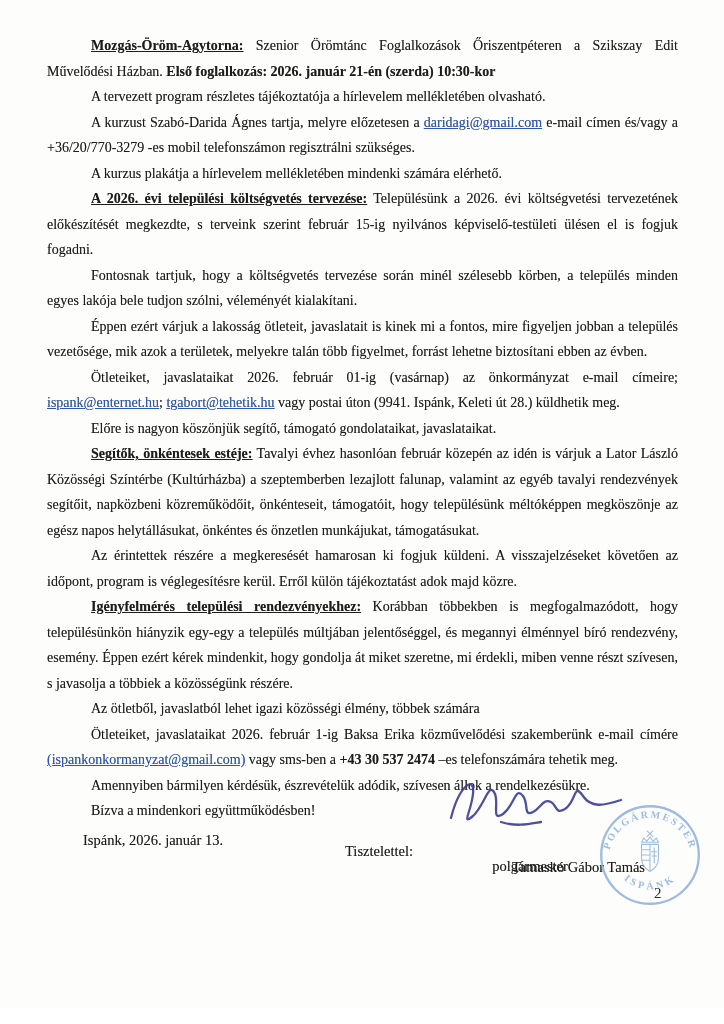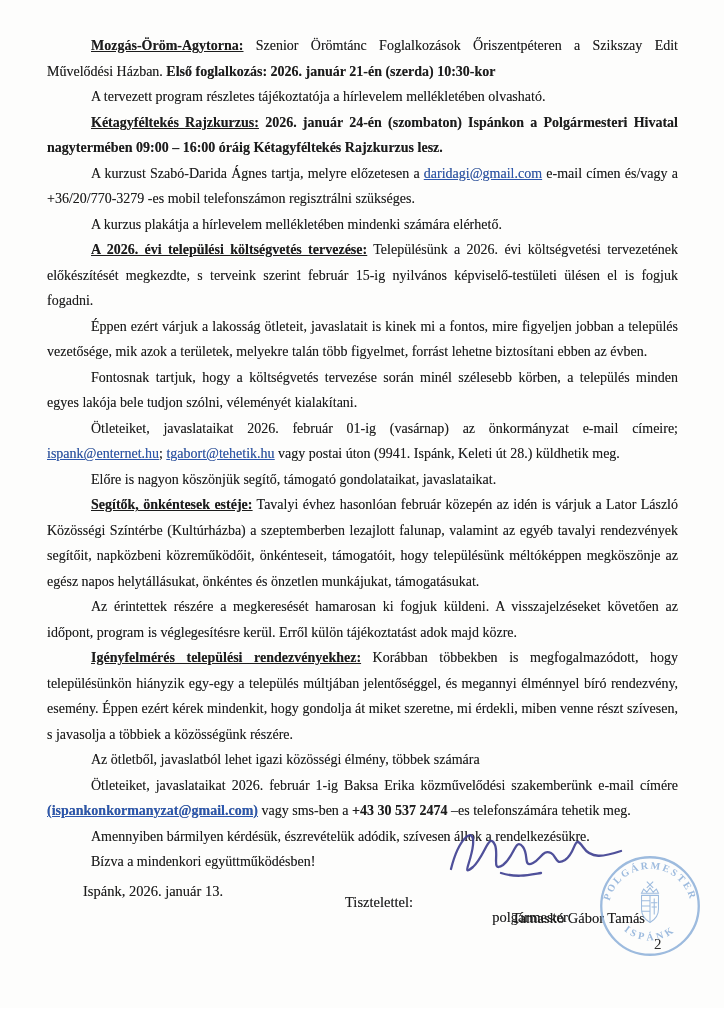--- a/index.html
+++ b/index.html
@@ -17,21 +17,21 @@
   .letter-body{position:absolute;left:47px;top:33px;width:631px;}
   .para{
     margin:0;text-indent:44px;text-align:justify;
     font-size:14px;line-height:25.5px;
     text-shadow:0 0 0.6px rgba(25,25,25,0.45);
   }
   .run-n{font-weight:normal;}
   .run-hu{font-weight:bold;text-decoration:underline;}
   .run-b{font-weight:bold;}
   .run-link{color:var(--link);text-decoration:underline;}
-  .run-blink{color:var(--link);font-weight:bold;text-decoration:underline;}
+  .run-blink{color:var(--link);font-weight:normal;text-decoration:underline;}
   .closing{position:relative;margin-top:2px;height:150px;font-size:14.5px;line-height:26px;}
   .close-date{position:absolute;left:36px;top:1px;white-space:nowrap;text-shadow:0 0 0.6px rgba(25,25,25,0.45);text-align:center;}
   .close-salut{position:absolute;left:298px;top:12px;white-space:nowrap;text-shadow:0 0 0.6px rgba(25,25,25,0.45);}
   .close-name{position:absolute;left:398px;top:0;width:200px;text-align:right;white-space:nowrap;text-shadow:0 0 0.6px rgba(25,25,25,0.45);margin-top:28px;}
   .close-title{position:absolute;left:383px;top:27px;width:200px;text-align:center;text-shadow:0 0 0.6px rgba(25,25,25,0.45);}
   .signature{position:absolute;left:398px;top:-54px;width:200px;height:62px;}
   .signature path{stroke:var(--signature);fill:none;stroke-width:2.3;stroke-linecap:round;opacity:.9;}
   .stamp{position:absolute;left:550px;top:-24px;width:106px;height:106px;opacity:.8;}
   .stamp .ring{fill:none;stroke:var(--stamp);stroke-width:2.2;}
   .stamp .emblem{fill:none;stroke:var(--stamp);stroke-width:1;}
@@ -45,26 +45,25 @@
 </style>
 </head>
 <body>
 
 <div class="page">
 
   <div class="letter-body">
     <div>
         <p class="para"><span class="run-hu">Mozgás-Öröm-Agytorna:</span><span class="run-n"> Szenior Örömtánc Foglalkozások Őriszentpéteren a Szikszay Edit Művelődési Házban. </span><span class="run-b">Első foglalkozás: 2026. január 21-én (szerda) 10:30-kor</span></p>
         <p class="para"><span class="run-n">A tervezett program részletes tájékoztatója a hírlevelem mellékletében olvasható.</span></p>
-        <p class="para"><span class="run-hu">Kétagyféltekés Rajzkurzus:</span><span class="run-n"> </span><span class="run-b">2026. január 24-én (szombaton) Ispánkon a Polgármesteri Hivatal nagytermében 09:00 – 16:00 óráig Kétagyféltekés Rajzkurzus lesz.</span></p>
         <p class="para"><span class="run-n">A kurzust Szabó-Darida Ágnes tartja, melyre előzetesen a </span><span class="run-link">daridagi@gmail.com</span><span class="run-n"> e-mail címen és/vagy a +36/20/770-3279 -es mobil telefonszámon regisztrálni szükséges.</span></p>
         <p class="para"><span class="run-n">A kurzus plakátja a hírlevelem mellékletében mindenki számára elérhető.</span></p>
         <p class="para"><span class="run-hu">A 2026. évi települési költségvetés tervezése:</span><span class="run-n"> Településünk a 2026. évi költségvetési tervezetének előkészítését megkezdte, s terveink szerint február 15-ig nyilvános képviselő-testületi ülésen el is fogjuk fogadni.</span></p>
+        <p class="para"><span class="run-n">Fontosnak tartjuk, hogy a költségvetés tervezése során minél szélesebb körben, a település minden egyes lakója bele tudjon szólni, véleményét kialakítani.</span></p>
         <p class="para"><span class="run-n">Éppen ezért várjuk a lakosság ötleteit, javaslatait is kinek mi a fontos, mire figyeljen jobban a település vezetősége, mik azok a területek, melyekre talán több figyelmet, forrást lehetne biztosítani ebben az évben.</span></p>
-        <p class="para"><span class="run-n">Fontosnak tartjuk, hogy a költségvetés tervezése során minél szélesebb körben, a település minden egyes lakója bele tudjon szólni, véleményét kialakítani.</span></p>
         <p class="para"><span class="run-n">Ötleteiket, javaslataikat 2026. február 01-ig (vasárnap) az önkormányzat e-mail címeire; </span><span class="run-link">ispank@enternet.hu</span><span class="run-n">; </span><span class="run-link">tgabort@tehetik.hu</span><span class="run-n"> vagy postai úton (9941. Ispánk, Keleti út 28.) küldhetik meg.</span></p>
         <p class="para"><span class="run-n">Előre is nagyon köszönjük segítő, támogató gondolataikat, javaslataikat.</span></p>
         <p class="para"><span class="run-hu">Segítők, önkéntesek estéje:</span><span class="run-n"> Tavalyi évhez hasonlóan február közepén az idén is várjuk a Lator László Közösségi Színtérbe (Kultúrházba) a szeptemberben lezajlott falunap, valamint az egyéb tavalyi rendezvények segítőit, napközbeni közreműködőit, önkénteseit, támogatóit, hogy településünk méltóképpen megköszönje az egész napos helytállásukat, önkéntes és önzetlen munkájukat, támogatásukat.</span></p>
         <p class="para"><span class="run-n">Az érintettek részére a megkeresését hamarosan ki fogjuk küldeni. A visszajelzéseket követően az időpont, program is véglegesítésre kerül. Erről külön tájékoztatást adok majd közre.</span></p>
         <p class="para"><span class="run-hu">Igényfelmérés települési rendezvényekhez:</span><span class="run-n"> Korábban többekben is megfogalmazódott, hogy településünkön hiányzik egy-egy a település múltjában jelentőséggel, és megannyi élménnyel bíró rendezvény, esemény. Éppen ezért kérek mindenkit, hogy gondolja át miket szeretne, mi érdekli, miben venne részt szívesen, s javasolja a többiek a közösségünk részére.</span></p>
         <p class="para"><span class="run-n">Az ötletből, javaslatból lehet igazi közösségi élmény, többek számára</span></p>
         <p class="para"><span class="run-n">Ötleteiket, javaslataikat 2026. február 1-ig Baksa Erika közművelődési szakemberünk e-mail címére </span><span class="run-blink">(ispankonkormanyzat@gmail.com)</span><span class="run-n"> vagy sms-ben a </span><span class="run-b">+43 30 537 2474</span><span class="run-n"> –es telefonszámára tehetik meg.</span></p>
         <p class="para"><span class="run-n">Amennyiben bármilyen kérdésük, észrevételük adódik, szívesen állok a rendelkezésükre.</span></p>
         <p class="para"><span class="run-n">Bízva a mindenkori együttműködésben!</span></p>
       </div>

